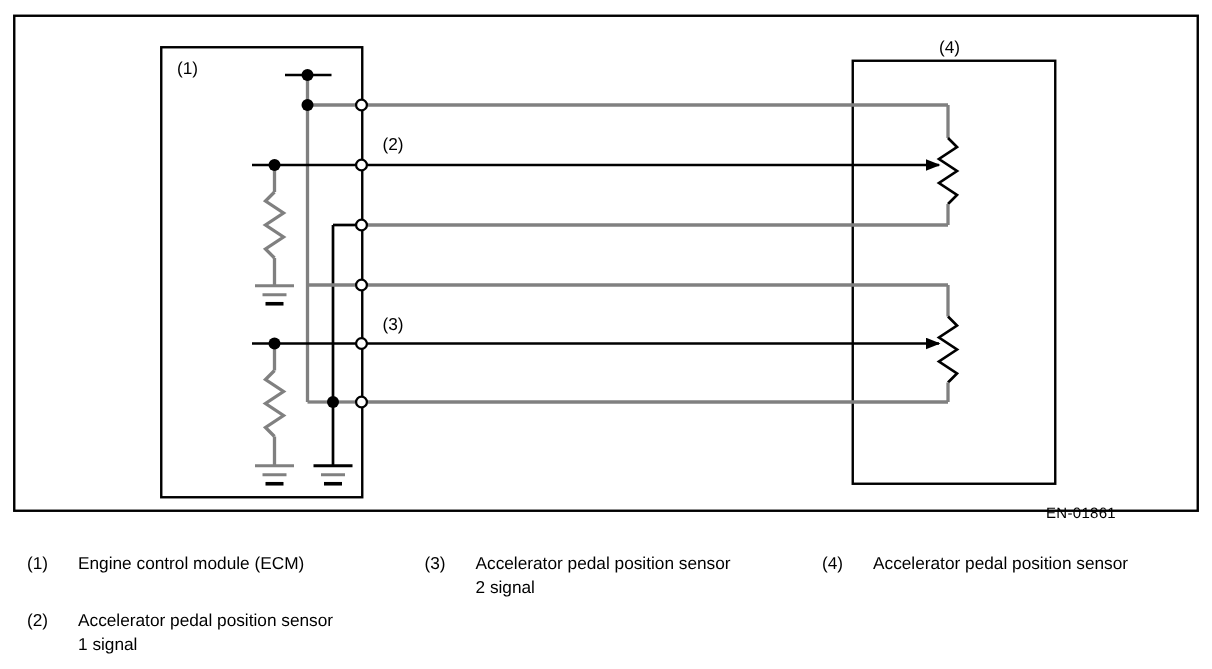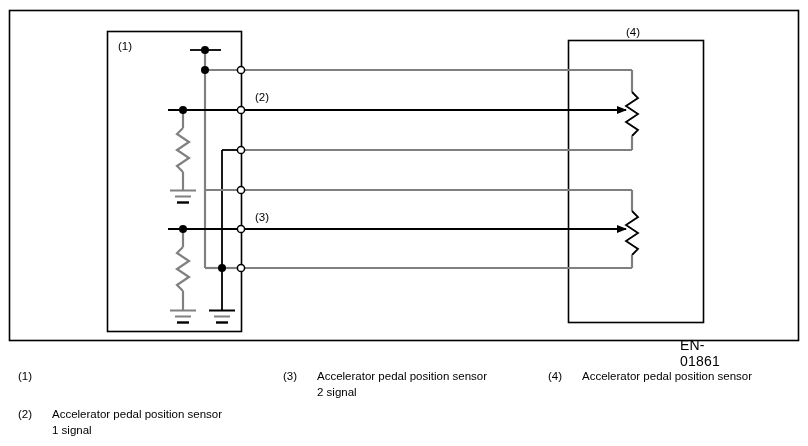--- a/index.html
+++ b/index.html
@@ -53,21 +53,21 @@
     white-space: pre-line;
   }
   .diag-label {
     position: absolute;
     font-size: 11.5px;
     line-height: 13px;
     color: #000;
   }
   .code-label {
     position: absolute;
-    font-size: 14px;
+    font-size: 10px;
     color: #000;
     letter-spacing: 0.2px;
   }
 </style>
 </head>
 <body>
 
 <div id="root">
 
   <svg class="svg-layer" viewBox="0 0 808 446">
@@ -180,20 +180,21 @@
   <div class="diag-label" style="left:255px; top:91px;">(2)</div>
   <div class="diag-label" style="left:255px; top:211px;">(3)</div>
   <div class="diag-label" style="left:626px; top:26px;">(4)</div>
 
   <div class="code-label" style="left:744px; top:337px; transform:translateX(-100%);">EN-01861</div>
 
   <div class="legend">
 
     <div class="legend-item" style="left:18px; top:7px; width:255px;">
       <span class="legend-num">(1)</span>
+      <span class="legend-text">Engine control module (ECM)</span>
     </div>
 
     <div class="legend-item" style="left:18px; top:45px; width:255px;">
       <span class="legend-num">(2)</span>
       <span class="legend-text">Accelerator pedal position sensor
 1 signal</span>
     </div>
 
     <div class="legend-item" style="left:283px; top:7px; width:255px;">
       <span class="legend-num">(3)</span>

